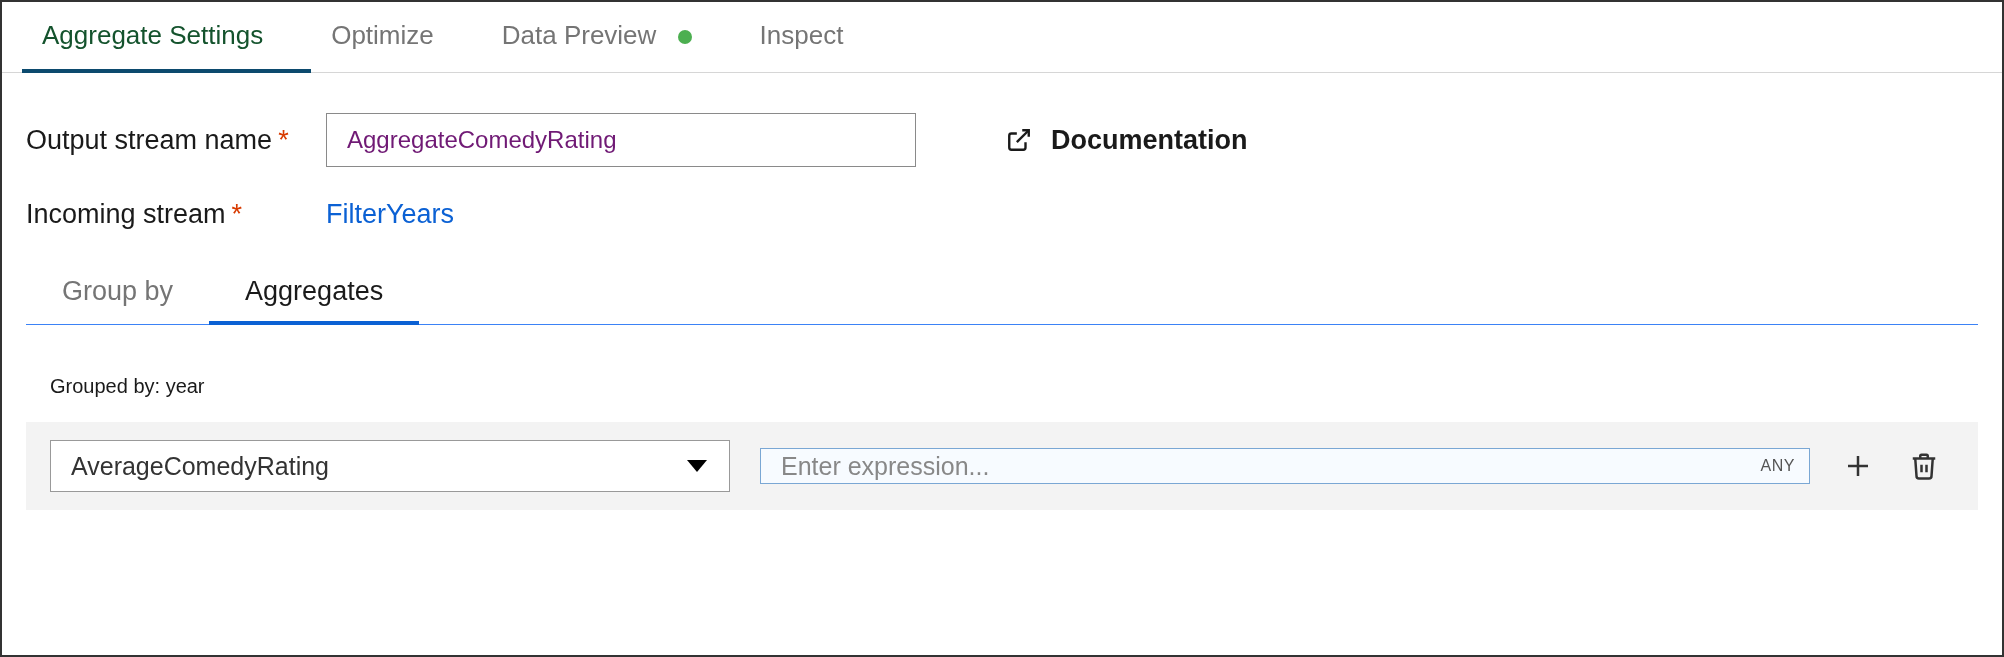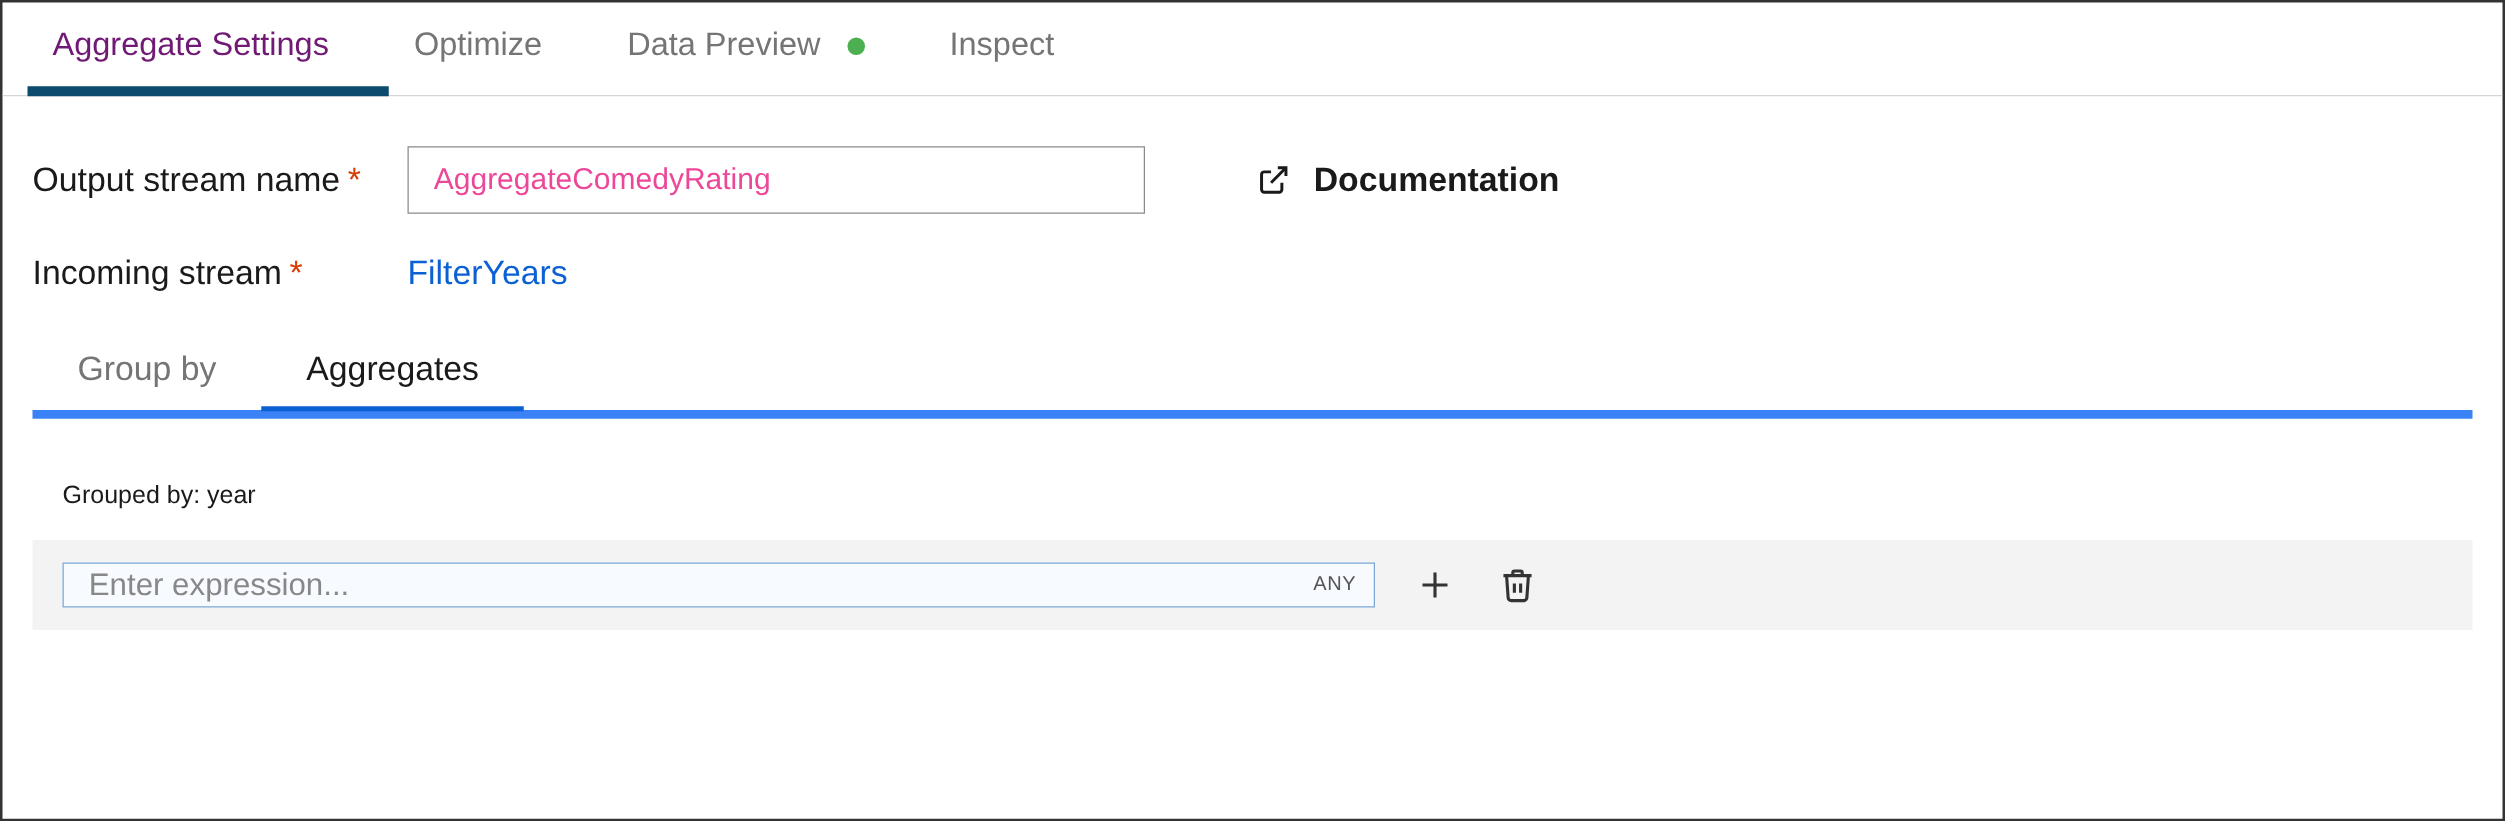--- a/index.html
+++ b/index.html
@@ -24,22 +24,22 @@
     .tab-main {
       padding: 18px 48px 18px 20px;
       font-size: 26px;
       color: #757575;
       cursor: pointer;
       position: relative;
       border-bottom: 4px solid transparent;
       margin-bottom: -1px;
     }
     .tab-main.active {
-      color: #701a75;
-      border-bottom: 8px solid #0c4a6e;
+      color: #14532d;
+      border-bottom: 4px solid #0c4a6e;
     }
     .tab-main .dot {
       display: inline-block;
       width: 14px;
       height: 14px;
       border-radius: 50%;
       background: #4caf50;
       margin-left: 14px;
       vertical-align: middle;
     }
@@ -60,21 +60,21 @@
     .req {
       color: #d83b01;
       margin-left: 6px;
     }
     .text-input {
       width: 590px;
       height: 54px;
       border: 1px solid #8a8a8a;
       padding: 0 20px;
       font-size: 24px;
-      color: #ec4899;
+      color: #701a75;
       background: #fff;
     }
     .link {
       color: #0b61d4;
       font-size: 27px;
       cursor: pointer;
     }
     .doc-link {
       display: flex;
       align-items: center;
@@ -86,21 +86,21 @@
       width: 26px;
       height: 26px;
     }
     .doc-text {
       font-size: 27px;
       font-weight: 600;
       color: #1a1a1a;
     }
     .sub-tabs {
       display: flex;
-      border-bottom: 7px solid #3b82f6;
+      border-bottom: 1px solid #3b82f6;
       margin-top: 20px;
       gap: 0;
     }
     .sub-tab {
       padding: 14px 36px;
       font-size: 27px;
       color: #757575;
       cursor: pointer;
       border-bottom: 4px solid transparent;
       margin-bottom: -1px;
@@ -221,20 +221,24 @@
   </div>
 
   <div class="sub-tabs">
     <div class="sub-tab">Group by</div>
     <div class="sub-tab active">Aggregates</div>
   </div>
 
   <div class="grouped-by">Grouped by: year</div>
 
   <div class="agg-row">
+    <div class="column-select">
+      <span>AverageComedyRating</span>
+      <span class="caret"></span>
+    </div>
     <div class="expr-input">
       <span>Enter expression...</span>
       <span class="any-badge">ANY</span>
     </div>
     <div class="icon-btn">
       <svg class="plus-icon" viewBox="0 0 24 24" fill="none" stroke="#333" stroke-width="2">
         <line x1="12" y1="4" x2="12" y2="20"></line>
         <line x1="4" y1="12" x2="20" y2="12"></line>
       </svg>
     </div>

